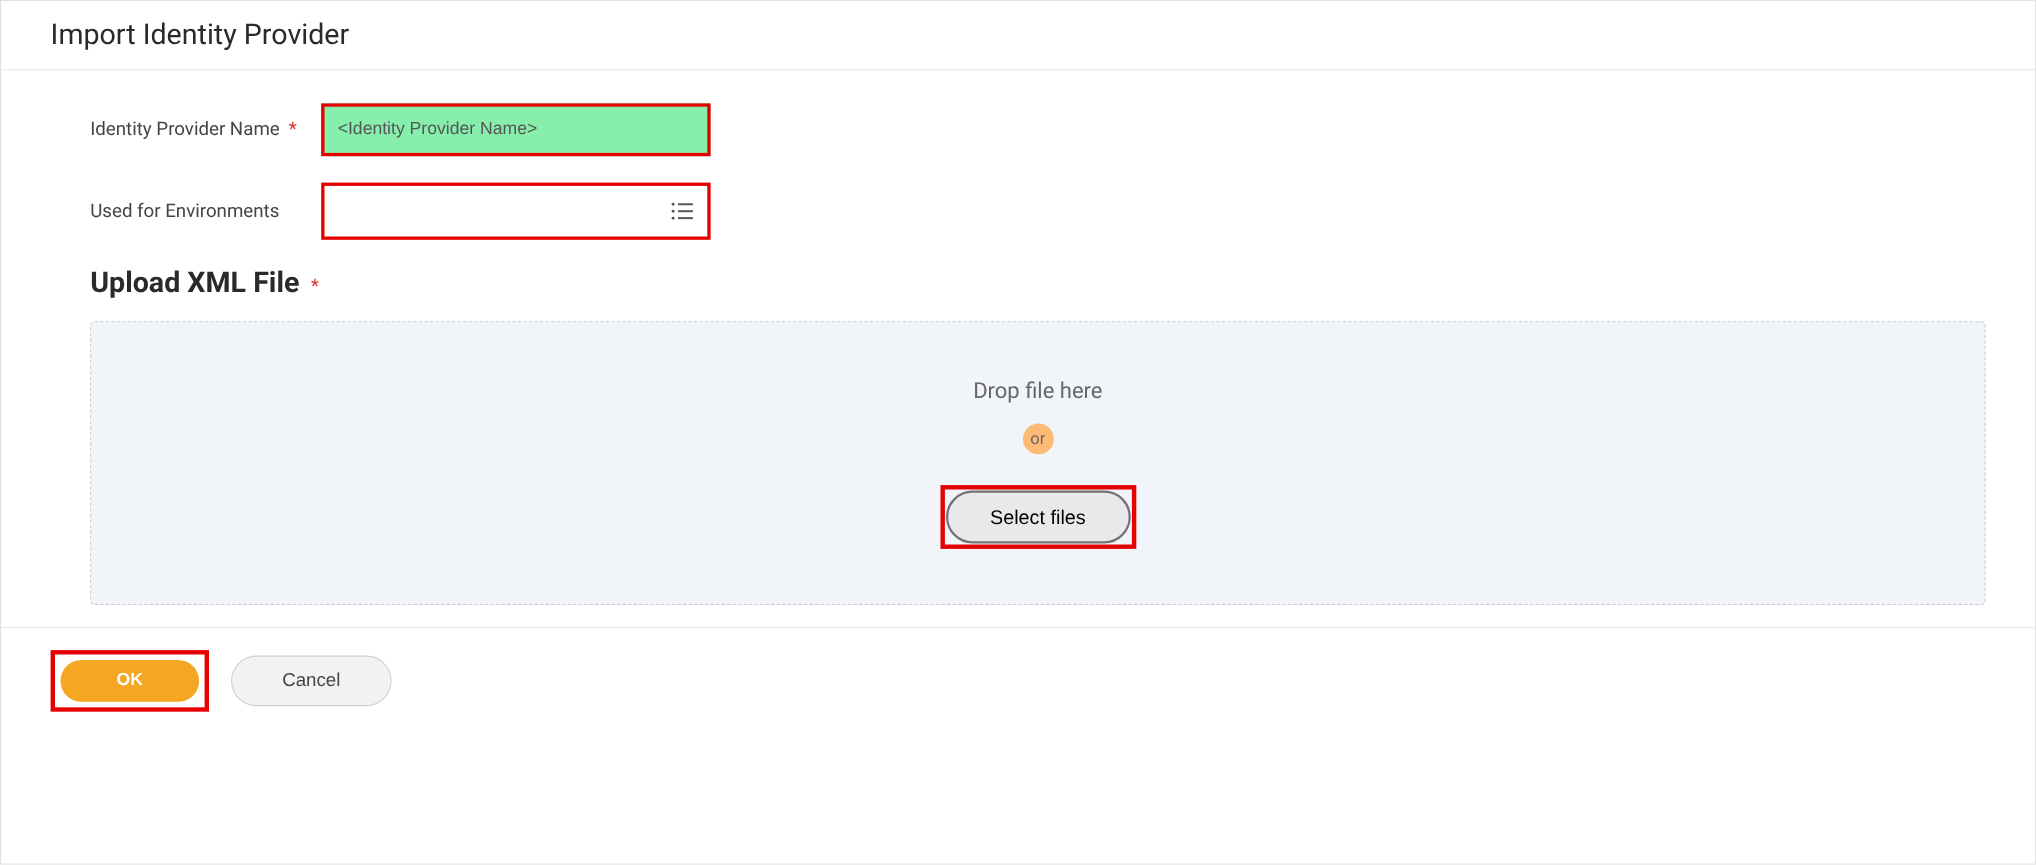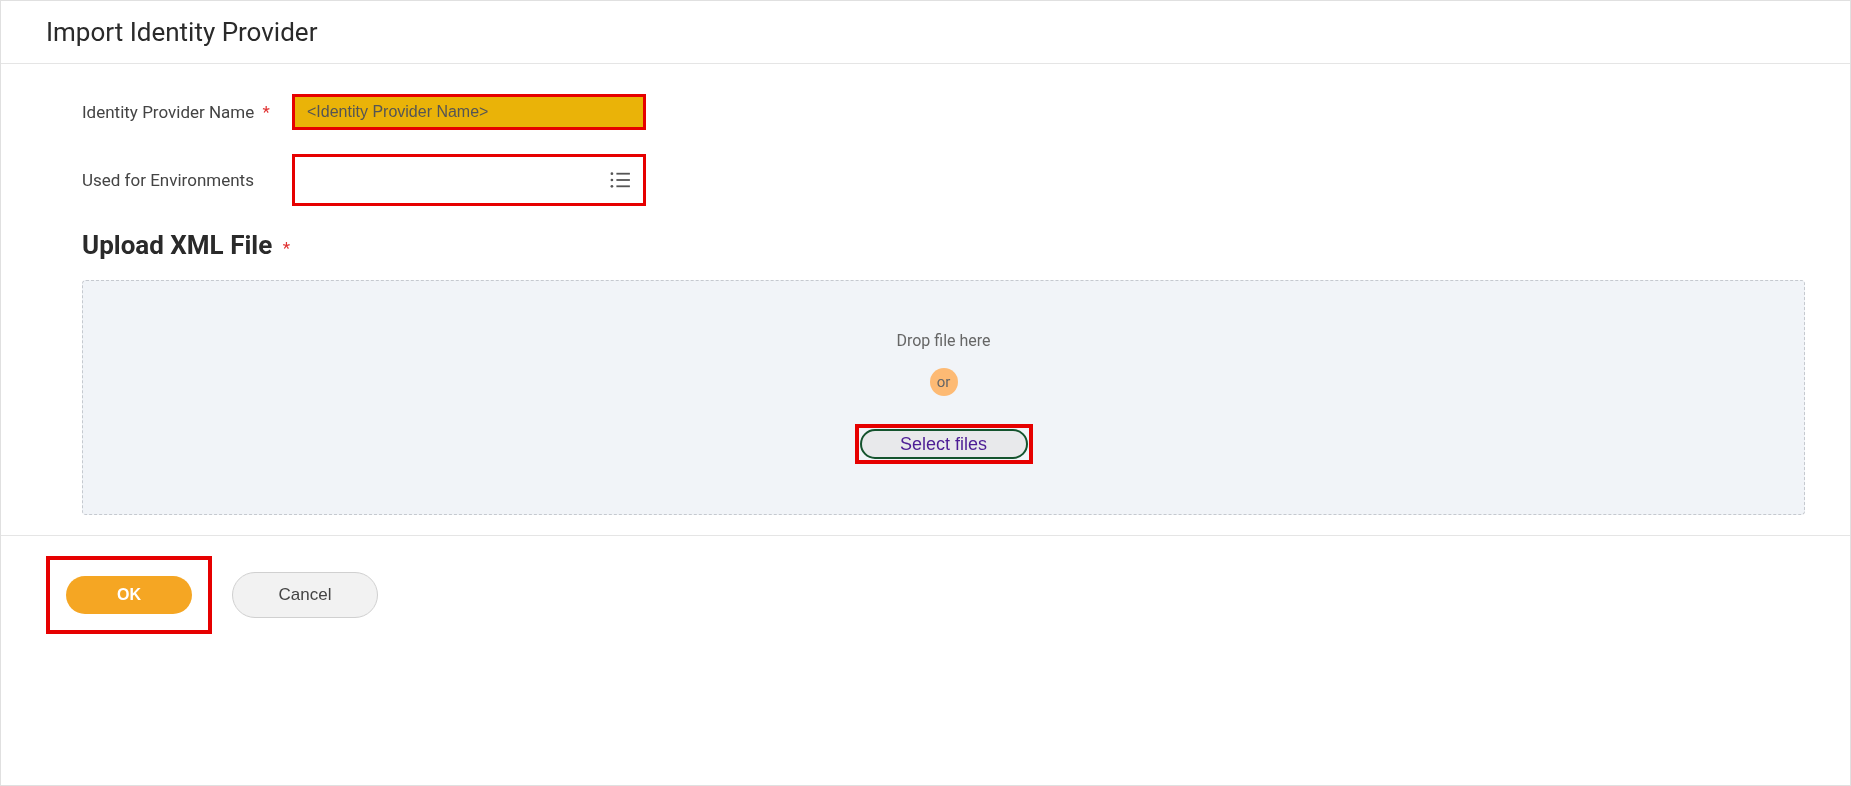--- a/index.html
+++ b/index.html
@@ -43,27 +43,27 @@
       color: #e03030;
       margin-left: 4px;
       font-size: 17px;
     }
     .input-wrap {
       position: relative;
       display: inline-block;
     }
     .text-input {
       width: 354px;
-      height: 36px;
+      height: 48px;
       border: 3px solid #e60000;
       padding: 0 12px;
       font-size: 16px;
       color: #555;
       outline: none;
-      background: #eab308;
+      background: #86efac;
     }
     .select-input {
       width: 354px;
       height: 52px;
       border: 3px solid #e60000;
       padding: 0 40px 0 12px;
       font-size: 16px;
       color: #555;
       outline: none;
       background: #fff;
@@ -92,21 +92,21 @@
       font-weight: 400;
     }
     .dropzone {
       background: #f1f4f8;
       border: 1px dashed #c5c9cf;
       border-radius: 4px;
       padding: 50px 20px 50px 20px;
       text-align: center;
     }
     .drop-text {
-      font-size: 16px;
+      font-size: 20px;
       color: #666;
       margin-bottom: 18px;
     }
     .or-badge {
       display: inline-flex;
       align-items: center;
       justify-content: center;
       width: 28px;
       height: 28px;
       border-radius: 50%;
@@ -118,38 +118,38 @@
     .select-files-wrap {
       display: inline-block;
       border: 4px solid #e60000;
       padding: 1px;
     }
     .select-files-btn {
       display: inline-flex;
       align-items: center;
       justify-content: center;
       width: 168px;
-      height: 30px;
-      border: 2px solid #14532d;
+      height: 48px;
+      border: 2px solid #737373;
       border-radius: 26px;
       background: #e8e9eb;
-      color: #4c1d95;
+      color: #000000;
       font-size: 18px;
       cursor: pointer;
     }
     .footer {
       border-top: 1px solid #e5e5e5;
       padding: 20px 45px;
       display: flex;
       align-items: center;
       gap: 20px;
     }
     .ok-wrap {
       border: 4px solid #e60000;
-      padding: 16px;
+      padding: 5px;
       display: inline-block;
     }
     .ok-btn {
       display: inline-flex;
       align-items: center;
       justify-content: center;
       width: 126px;
       height: 38px;
       border: none;
       border-radius: 20px;

